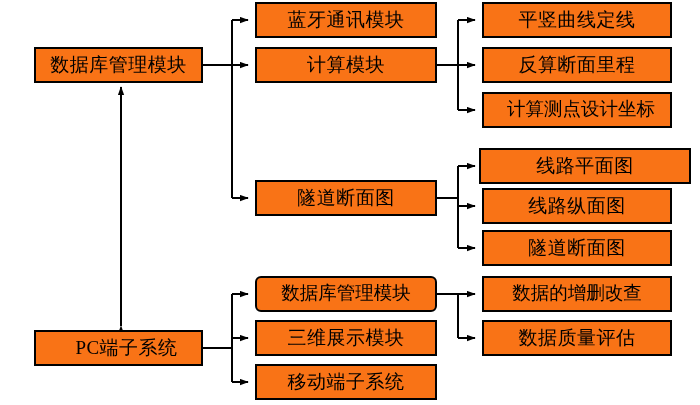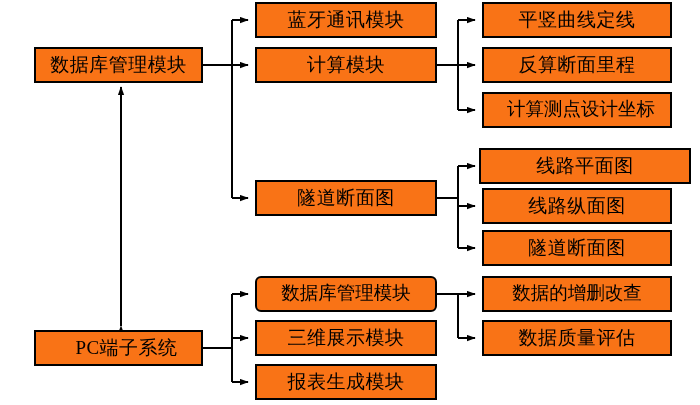--- a/index.html
+++ b/index.html
@@ -123,21 +123,21 @@
 
   <div class="node lvl1 tight" style="left:255px; top:276px; width:182px; height:36px;border-radius:6px;">
     <span>数据库管理模块</span>
   </div>
 
   <div class="node lvl1" style="left:255px; top:320px; width:182px; height:36px;">
     <span>三维展示模块</span>
   </div>
 
   <div class="node lvl1" style="left:255px; top:364px; width:182px; height:36px;">
-    <span>报表生成模块</span>
+    <span>移动端子系统</span>
   </div>
 
   <div class="node lvl2" style="left:482px; top:2px;   width:190px; height:36px;">
     <span>平竖曲线定线</span>
   </div>
 
   <div class="node lvl2" style="left:482px; top:47px;  width:190px; height:36px;">
     <span>反算断面里程</span>
   </div>
 

